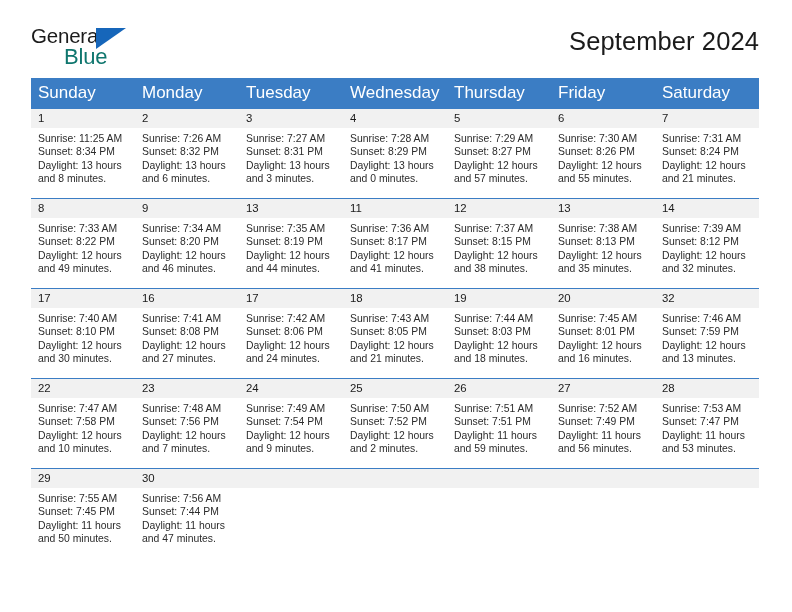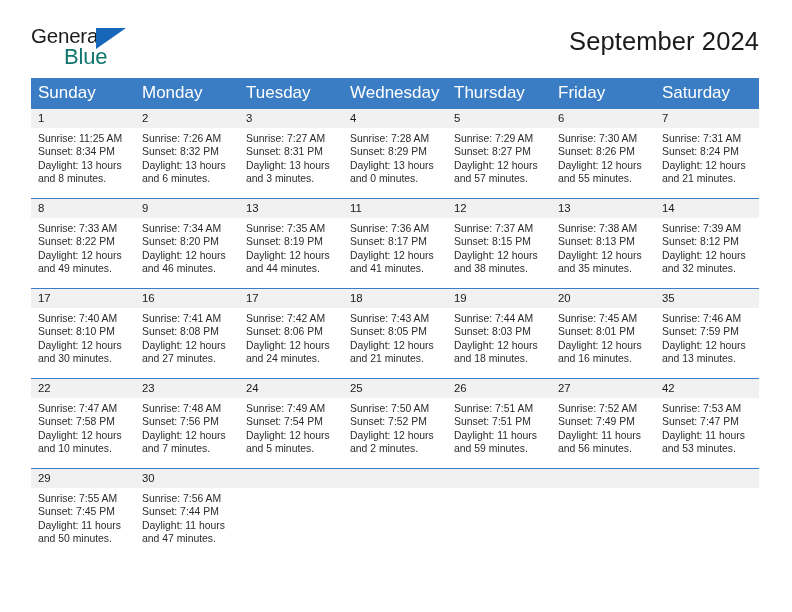--- a/index.html
+++ b/index.html
@@ -373,21 +373,21 @@
               <div class="details">
                 <div>Sunrise: 7:45 AM</div>
                 <div>Sunset: 8:01 PM</div>
                 <div>Daylight: 12 hours</div>
                 <div>and 16 minutes.</div>
               </div>
             </div>
           </td>
           <td>
             <div class="cell-inner">
-              <div class="daynum">35</div>
+              <div class="daynum">32</div>
               <div class="details">
                 <div>Sunrise: 7:46 AM</div>
                 <div>Sunset: 7:59 PM</div>
                 <div>Daylight: 12 hours</div>
                 <div>and 13 minutes.</div>
               </div>
             </div>
           </td>
         </tr>
         <tr class="week">
@@ -413,21 +413,21 @@
               </div>
             </div>
           </td>
           <td>
             <div class="cell-inner">
               <div class="daynum">24</div>
               <div class="details">
                 <div>Sunrise: 7:49 AM</div>
                 <div>Sunset: 7:54 PM</div>
                 <div>Daylight: 12 hours</div>
-                <div>and 5 minutes.</div>
+                <div>and 9 minutes.</div>
               </div>
             </div>
           </td>
           <td>
             <div class="cell-inner">
               <div class="daynum">25</div>
               <div class="details">
                 <div>Sunrise: 7:50 AM</div>
                 <div>Sunset: 7:52 PM</div>
                 <div>Daylight: 12 hours</div>
@@ -452,21 +452,21 @@
               <div class="details">
                 <div>Sunrise: 7:52 AM</div>
                 <div>Sunset: 7:49 PM</div>
                 <div>Daylight: 11 hours</div>
                 <div>and 56 minutes.</div>
               </div>
             </div>
           </td>
           <td>
             <div class="cell-inner">
-              <div class="daynum">42</div>
+              <div class="daynum">28</div>
               <div class="details">
                 <div>Sunrise: 7:53 AM</div>
                 <div>Sunset: 7:47 PM</div>
                 <div>Daylight: 11 hours</div>
                 <div>and 53 minutes.</div>
               </div>
             </div>
           </td>
         </tr>
         <tr class="week">

